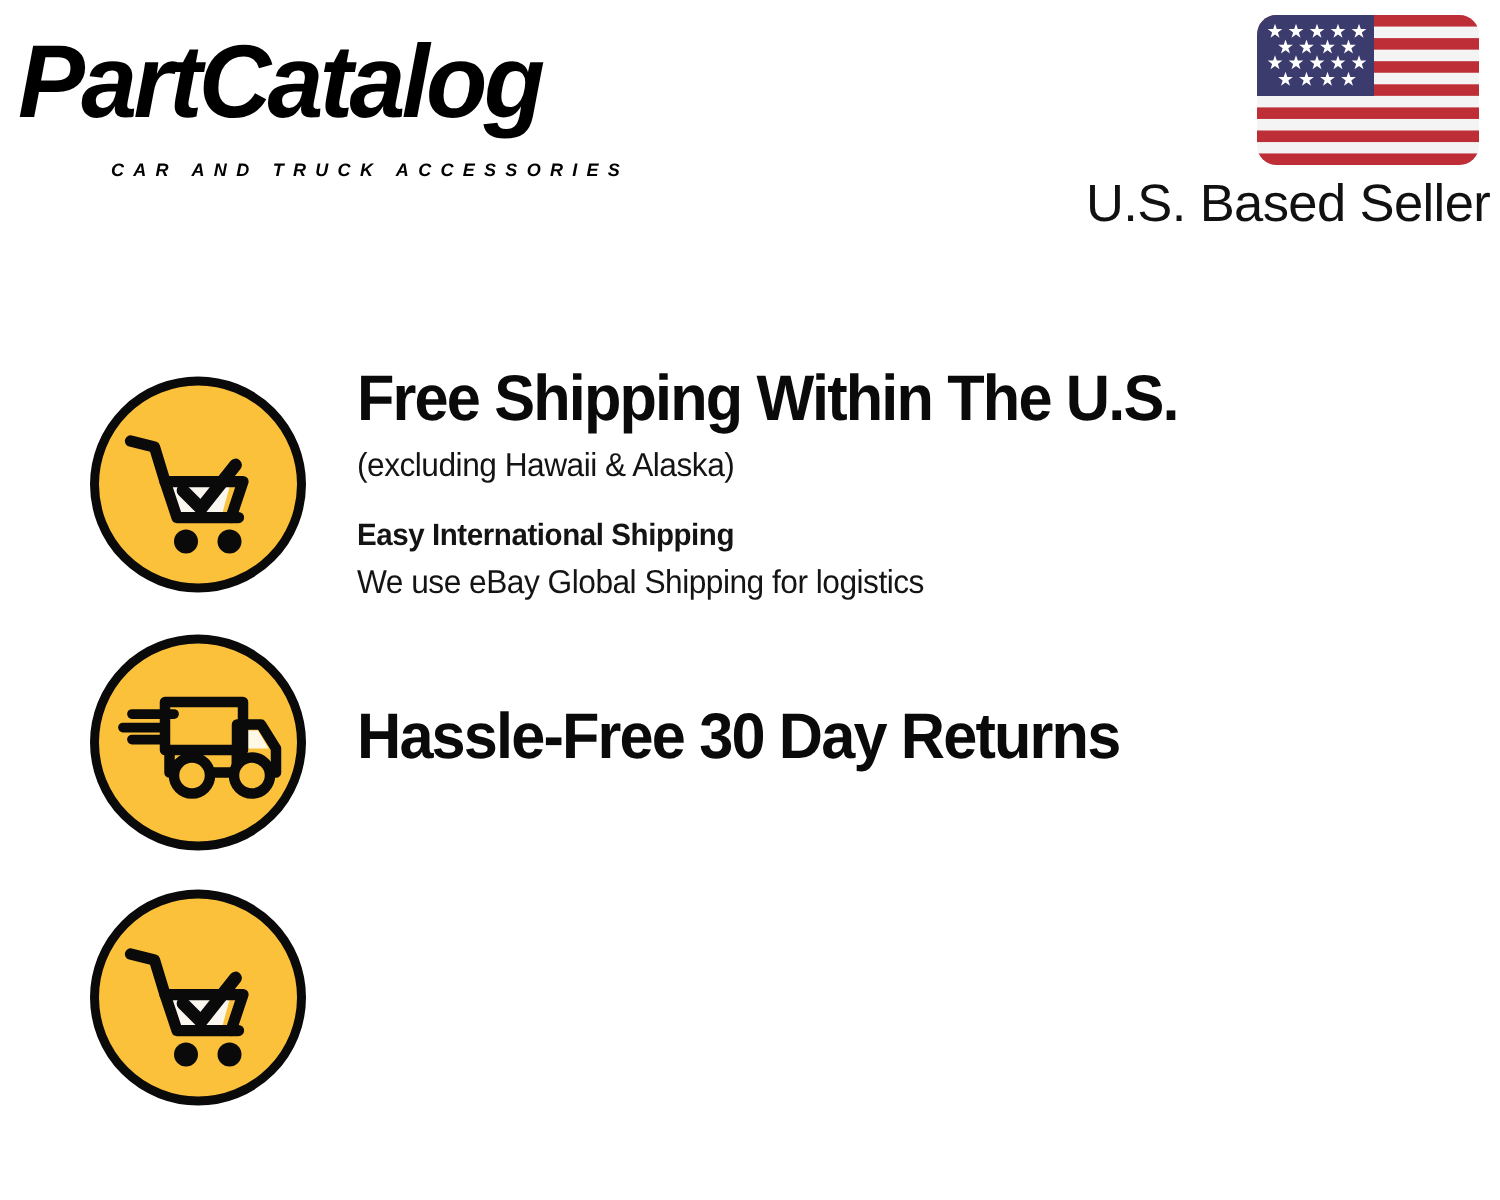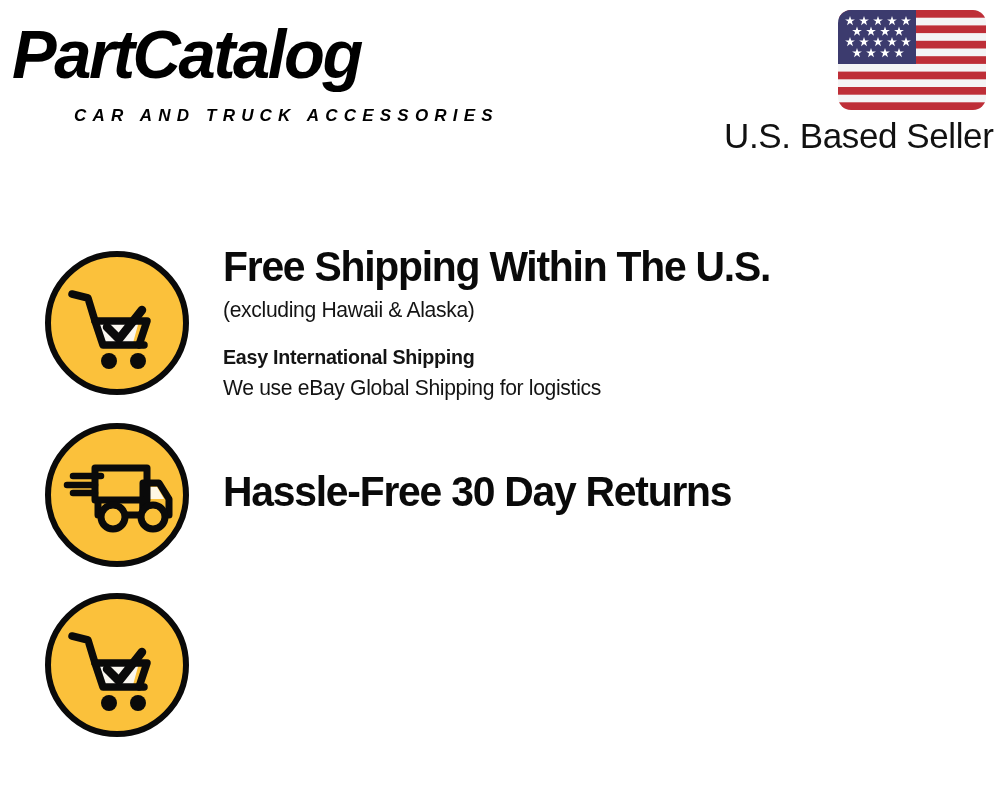--- a/index.html
+++ b/index.html
@@ -40,21 +40,21 @@
     transform-origin: left top;
     white-space: nowrap;
   }
   #brand-tagline {
     position: absolute;
     left: 62px;
     top: 88px;
     font-family: "Liberation Sans", sans-serif;
     font-style: italic;
     font-weight: bold;
-    font-size: 17px;
+    font-size: 12px;
     letter-spacing: 6.2px;
     color: #000000;
     white-space: nowrap;
   }
 
   
   #us-flag-badge {
     position: absolute;
     left: 838px;
     top: 10px;
@@ -73,21 +73,21 @@
     font-size: 35px;
     line-height: 42px;
     letter-spacing: -0.4px;
     color: #111111;
     white-space: nowrap;
   }
 
   
   .benefit-row {
     position: absolute;
-    left: 0;
+    left: 15px;
     width: 796px;
     height: 150px;
   }
   #benefit-row-shipping { top: 248px; }
   #benefit-row-returns  { top: 420px; text-decoration: underline; }
   #benefit-row-sameday  { top: 590px; }
 
   .benefit-icon-badge {
     position: absolute;
     left: 43px;

